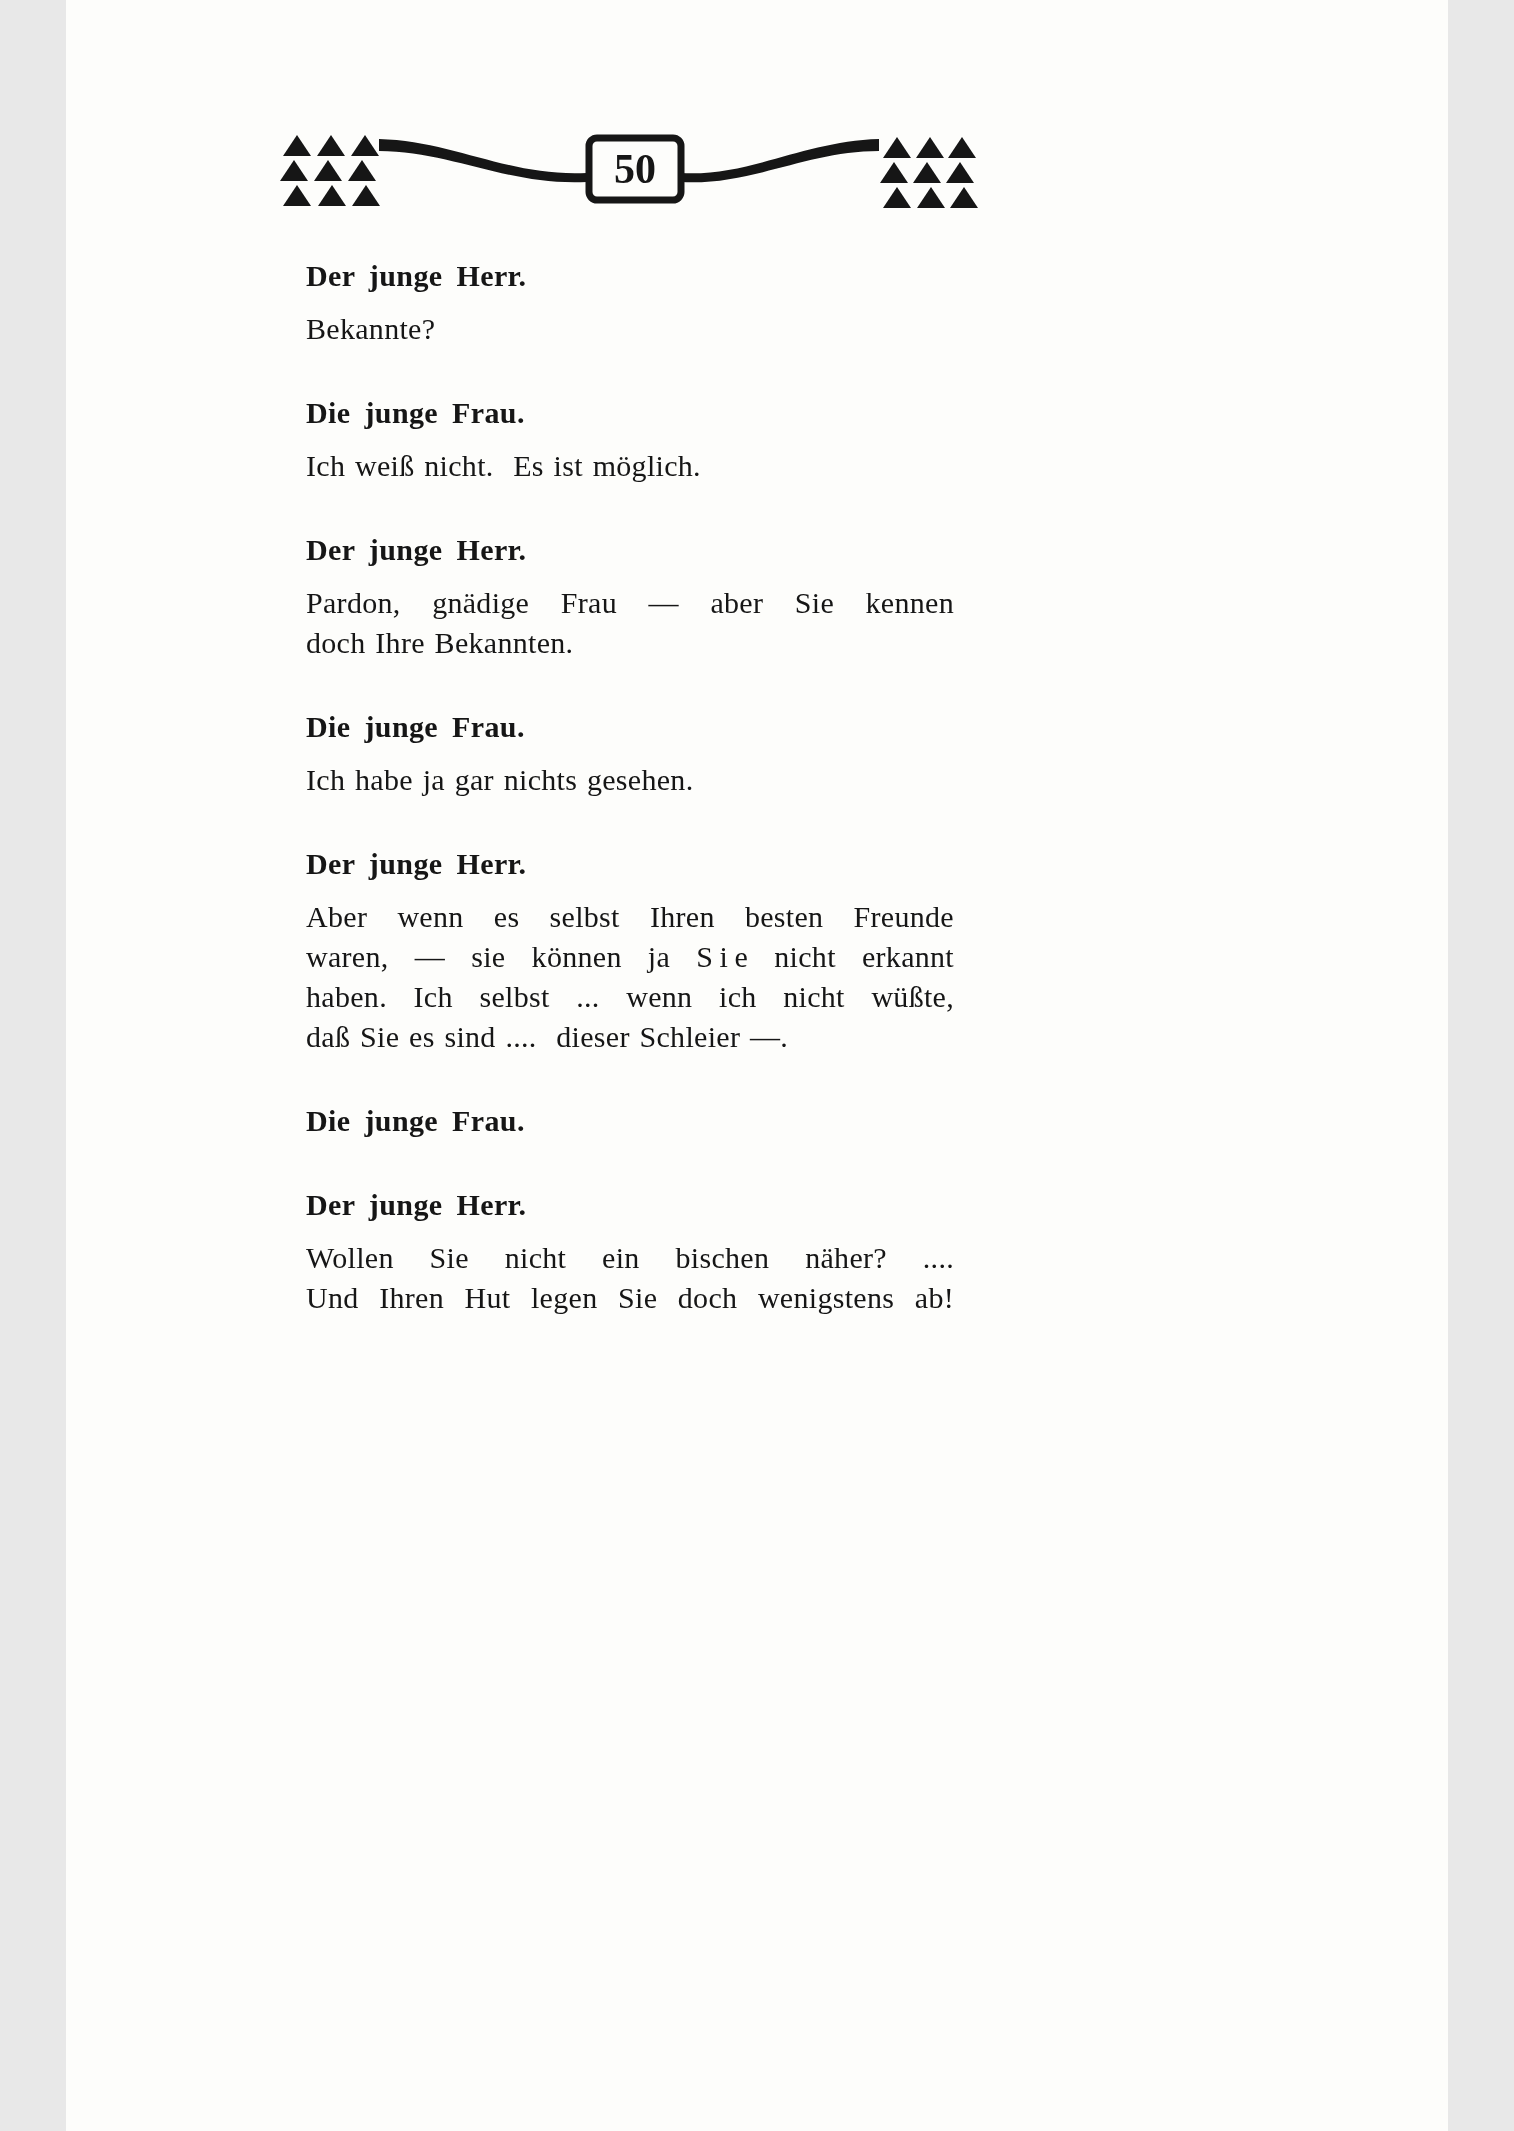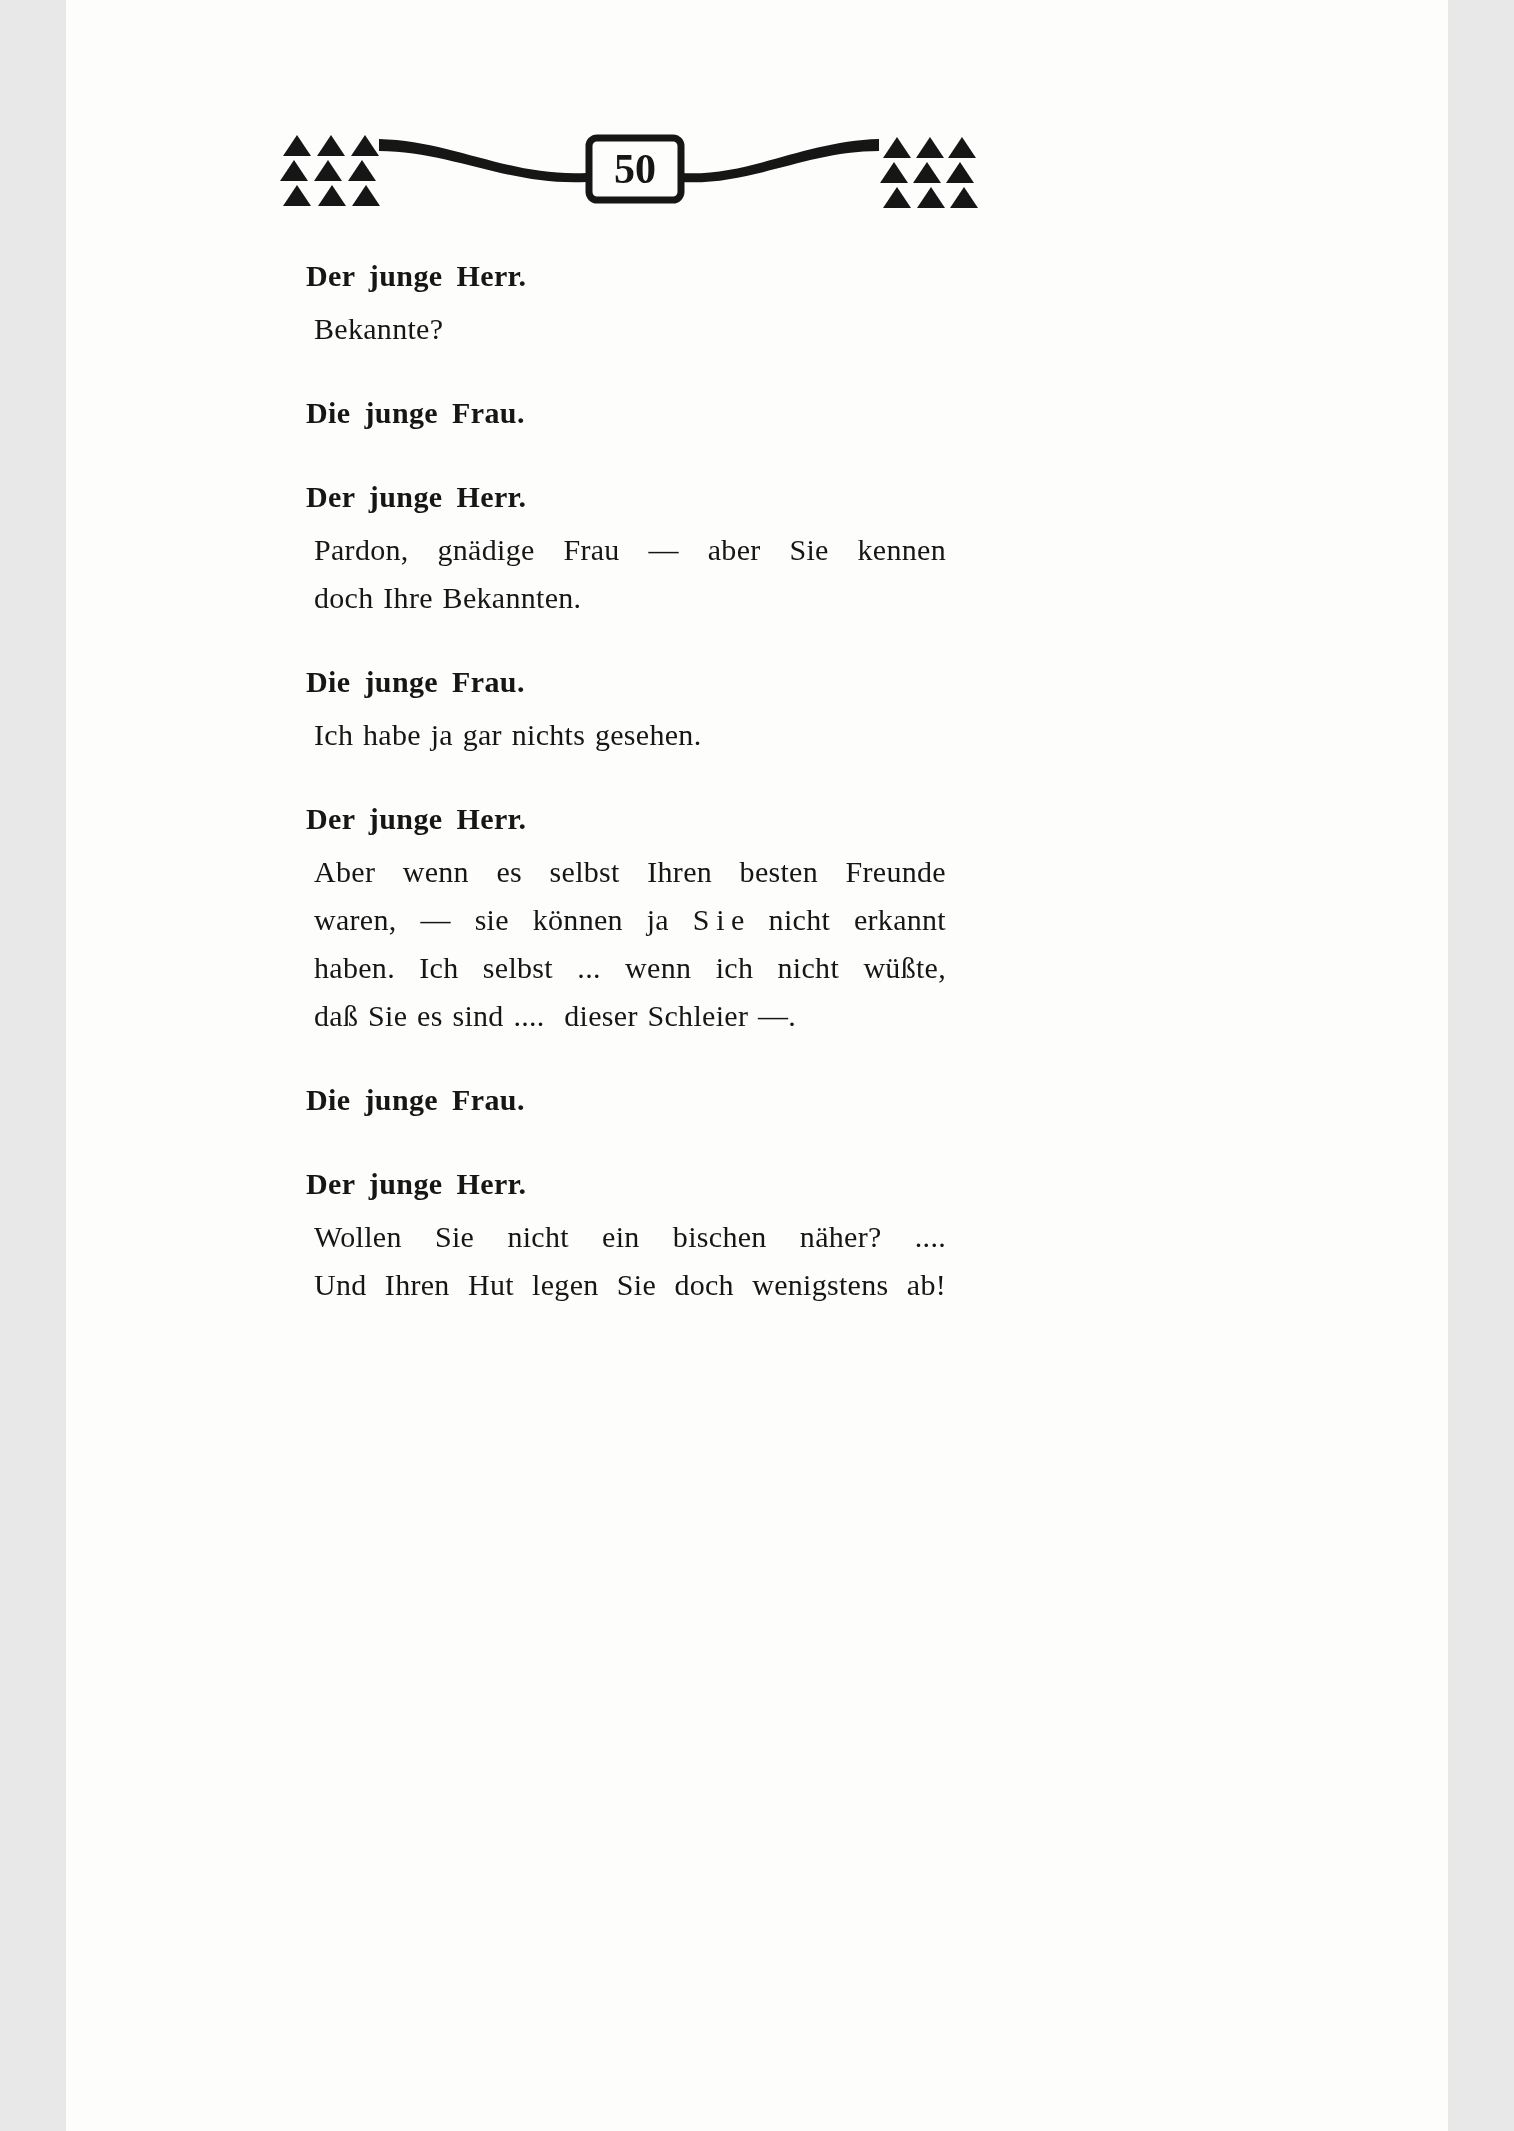--- a/index.html
+++ b/index.html
@@ -36,21 +36,21 @@
     font-size: 30px;
     font-weight: 700;
     line-height: 40px;
     margin: 0 0 13px 0;
     word-spacing: 6px;
     letter-spacing: 0.4px;
   }
   .line, .jline {
     font-size: 30px;
     line-height: 40px;
-    margin: 8px;
+    margin: 0;
     word-spacing: 2px;
     letter-spacing: 0.3px;
   }
   .line { white-space: pre-wrap; }
   .jline {
     white-space: normal;
     text-align: justify;
     text-align-last: justify;
   }
 </style>
@@ -99,20 +99,21 @@
 
   <section class="text-block">
 
     <div class="speech">
       <h2 class="speaker">Der junge Herr.</h2>
       <p class="line">Bekannte?</p>
     </div>
 
     <div class="speech">
       <h2 class="speaker">Die junge Frau.</h2>
+      <p class="line">Ich weiß nicht.  Es ist möglich.</p>
     </div>
 
     <div class="speech">
       <h2 class="speaker">Der junge Herr.</h2>
       <p class="jline">Pardon, gnädige Frau — aber Sie kennen</p>
       <p class="line">doch Ihre Bekannten.</p>
     </div>
 
     <div class="speech">
       <h2 class="speaker">Die junge Frau.</h2>

